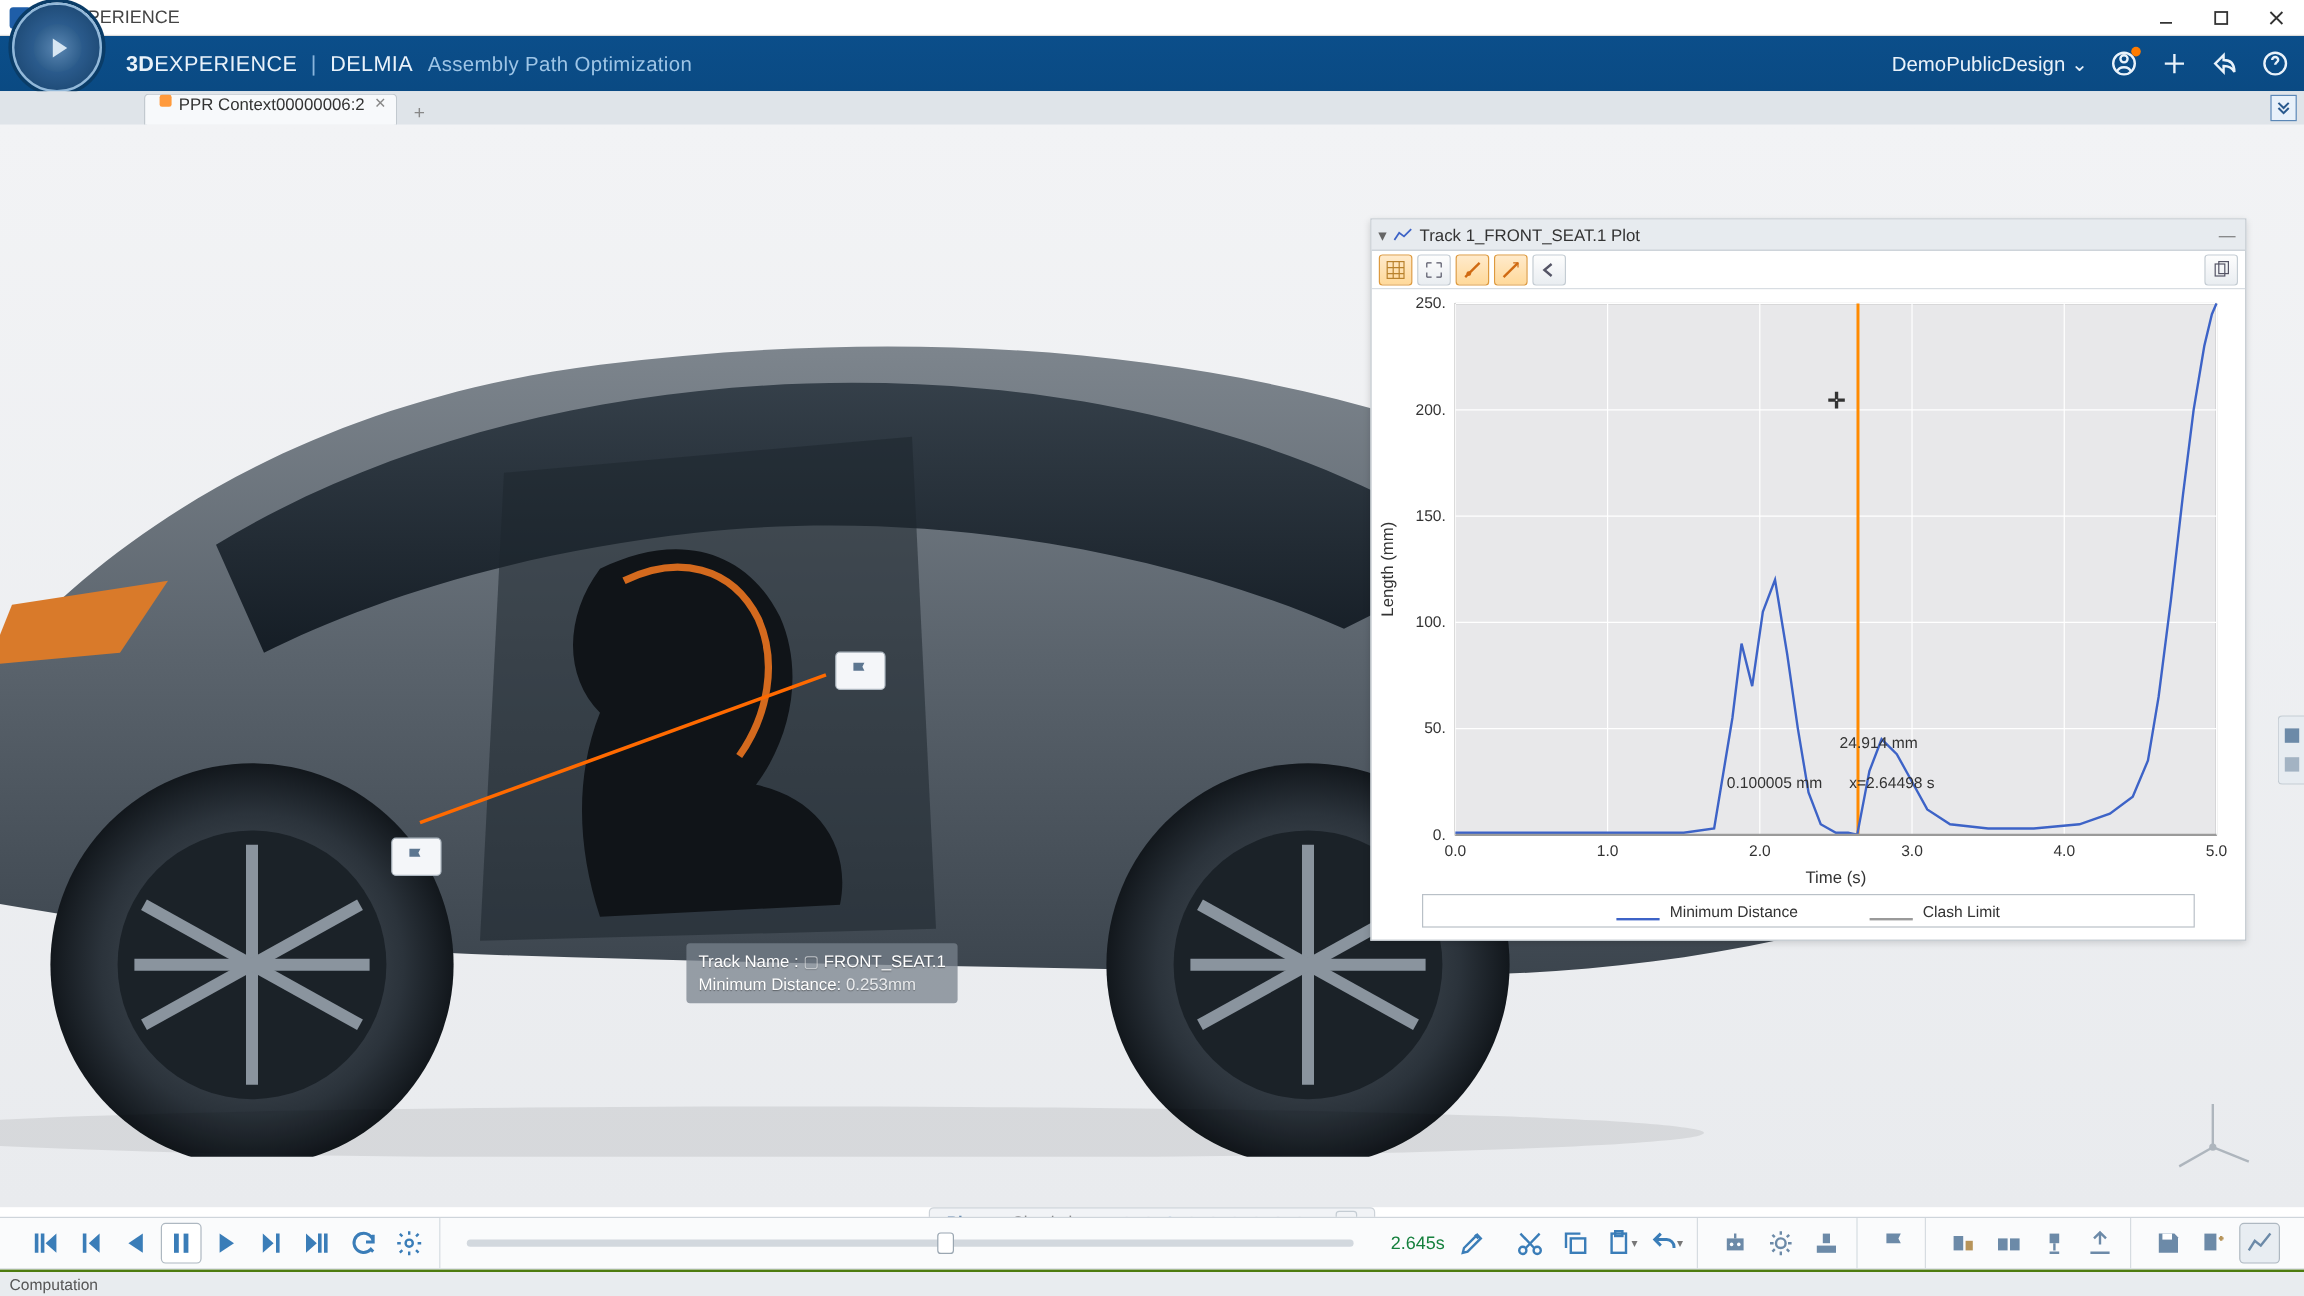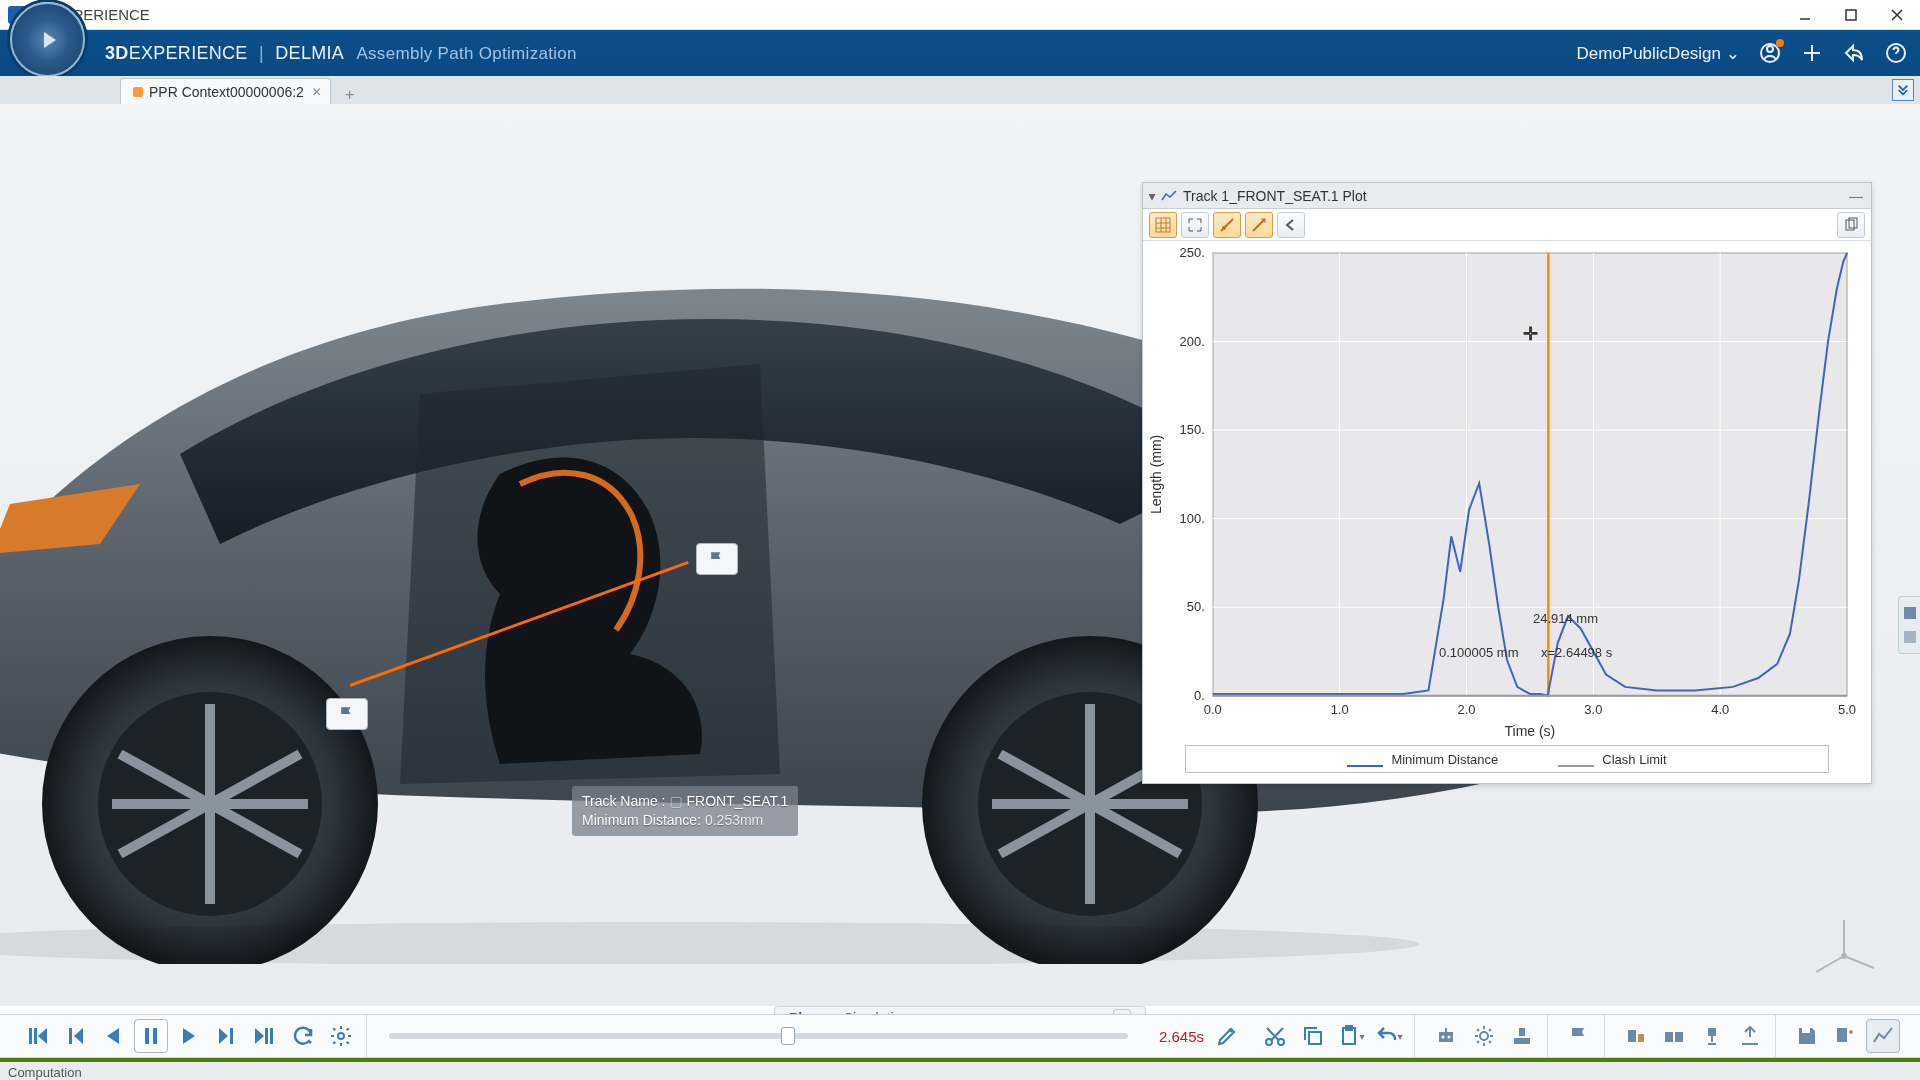--- a/index.html
+++ b/index.html
@@ -30,21 +30,21 @@
 .tag-icon { margin: 0 14px 0 10px; width: 22px; height: 22px; cursor: pointer; }
 .tag-icon svg { stroke: #cfe3f4; fill: none; stroke-width: 2; }
 .user-area { margin-left: auto; display: flex; align-items: center; gap: 18px; padding-right: 12px; color: #e9f2fa; }
 .user-name { font-size: 17px; cursor: pointer; }
 .hdr-icon { width: 24px; height: 24px; cursor: pointer; display: flex; align-items: center; justify-content: center; position: relative; }
 .hdr-icon svg { stroke: #e9f2fa; fill: none; stroke-width: 2; width: 24px; height: 24px; }
 .badge-dot { position: absolute; top: -2px; right: -2px; width: 8px; height: 8px; border-radius: 50%; background: #ff7b00; }
 
 
 .tabstrip { height: 28px; background: #dfe4e9; display: flex; align-items: flex-end; padding-left: 120px; position: relative; }
-.tab { height: 26px; background: #f7f9fb; border: 1px solid #c2c9cf; border-bottom: none; border-radius: 4px 4px 0 0; padding: 0 26px 0 12px; display: flex; align-items: center; font-size: 14px; color: #333; position: relative; cursor: pointer; }
+.tab { height: 26px; background: #f7f9fb; border: 1px solid #c2c9cf; border-bottom: none; border-radius: 4px 4px 0 0; padding: 0 26px 0 12px; display: flex; font-size: 14px; color: #333; position: relative; cursor: pointer; }
 .tab .status-dot { width: 10px; height: 10px; background: #ff9a3c; border-radius: 2px; margin-right: 6px; }
 .tab .close { position: absolute; right: 8px; font-size: 12px; color: #888; }
 .tab-add { margin-left: 8px; color: #888; font-size: 16px; cursor: pointer; padding: 0 6px; }
 .restore-btn { position: absolute; right: 6px; top: 3px; width: 22px; height: 22px; border: 1px solid #5b87b6; background: #e8f1fa; display: flex; align-items: center; justify-content: center; cursor: pointer; }
 .restore-btn svg { width: 12px; height: 12px; stroke: #2a5a8e; fill: none; stroke-width: 2; }
 
 
 .viewport { position: absolute; top: 104px; left: 0; right: 0; bottom: 74px; background: linear-gradient(#f2f3f5,#e9ebee); overflow: hidden; }
 .car { position: absolute; top: 40px; left: -140px; width: 1720px; height: 820px; }
 .expand-handle { position: absolute; left: 0; top: 50%; transform: translateY(-50%); width: 20px; height: 40px; background: #e9eef3; border: 1px solid #c4ccd3; border-left: none; border-radius: 0 6px 6px 0; display: flex; align-items: center; justify-content: center; cursor: pointer; color: #5a7a9a; font-size: 14px; }
@@ -86,23 +86,23 @@
 
 .toolbar { position: absolute; left: 0; right: 0; bottom: 22px; height: 44px; background: #fafbfc; border-top: 1px solid #cfd5db; border-bottom: 1px solid #cfd5db; display: flex; align-items: center; padding: 0 12px; gap: 6px; }
 .tb-group { display: flex; align-items: center; gap: 4px; padding: 0 8px; border-right: 1px solid #d6dce1; height: 100%; }
 .tb-group:last-child { border-right: none; }
 .tb-btn { width: 34px; height: 34px; display: flex; align-items: center; justify-content: center; border-radius: 4px; cursor: pointer; }
 .tb-btn.framed { border: 1px solid #aeb8c1; background: #fff; }
 .tb-btn svg { width: 24px; height: 24px; }
 .tb-btn .dd { font-size: 10px; color: #777; margin-left: -2px; }
 .slider { flex: 1; height: 6px; background: #d2d8de; border-radius: 3px; position: relative; margin: 0 16px; }
 .slider .thumb { position: absolute; top: -6px; width: 14px; height: 18px; background: #fff; border: 1px solid #9aa6b1; border-radius: 3px; }
-.time-readout { font-size: 15px; color: #b91c1c; min-width: 54px; text-align: right; }
-
-.statusbar { position: absolute; left: 0; right: 0; bottom: 0; height: 22px; background: #e8ecef; border-top: 4px solid #4d7c0f; font-size: 13px; color: #555; padding: 3px 8px; }
+.time-readout { font-size: 15px; color: #15803d; min-width: 54px; text-align: right; }
+
+.statusbar { position: absolute; left: 0; right: 0; bottom: 0; height: 22px; background: #e8ecef; border-top: 2px solid #4d7c0f; font-size: 13px; color: #555; padding: 3px 8px; }
 
 .side-tool { position: absolute; right: 0; top: 492px; width: 22px; height: 58px; background: #e7ecf1; border: 1px solid #c4ccd3; border-right: none; border-radius: 4px 0 0 4px; display: flex; flex-direction: column; align-items: center; justify-content: center; gap: 12px; cursor: pointer; }
 .side-tool span { width: 12px; height: 12px; background: #6c8aa8; }
 </style>
 </head>
 <body>
 
 <div class="titlebar">
   <span class="ds-icon"></span>
   <span class="title">3DEXPERIENCE</span>

